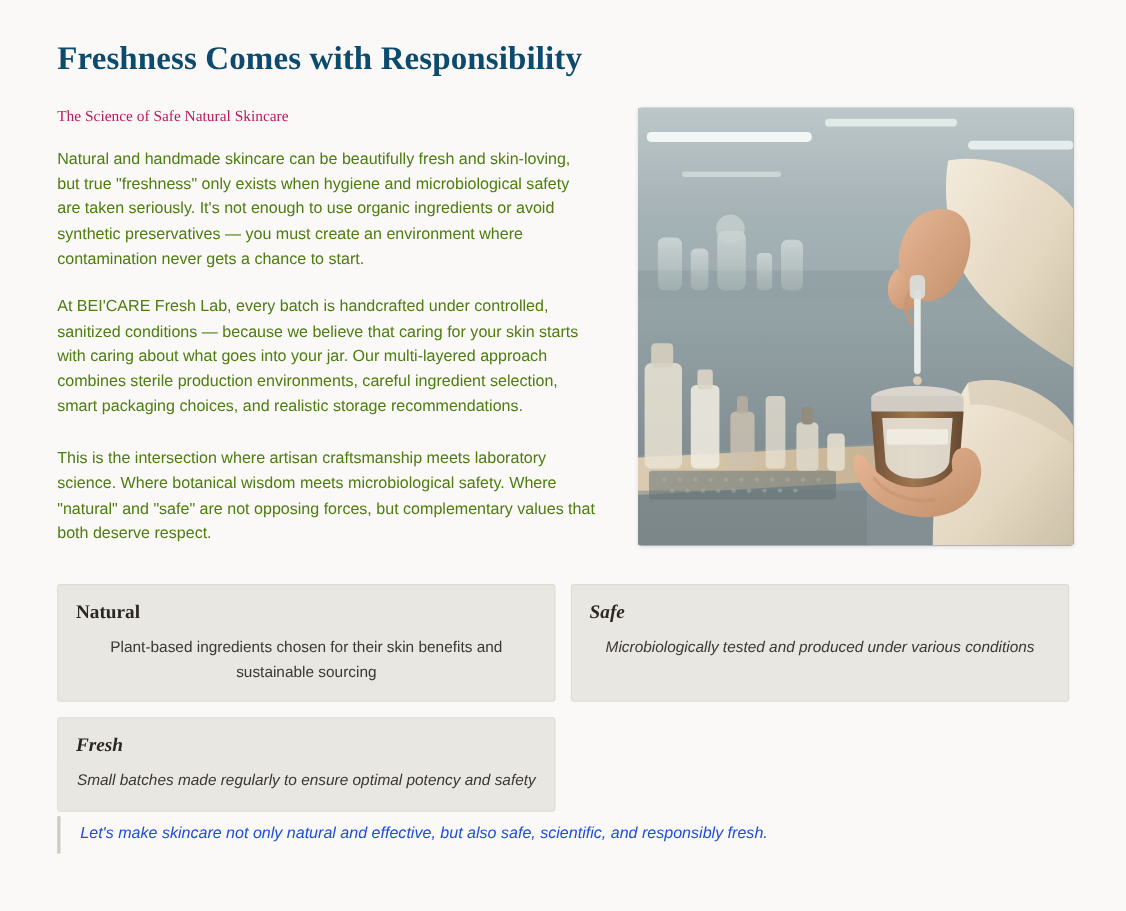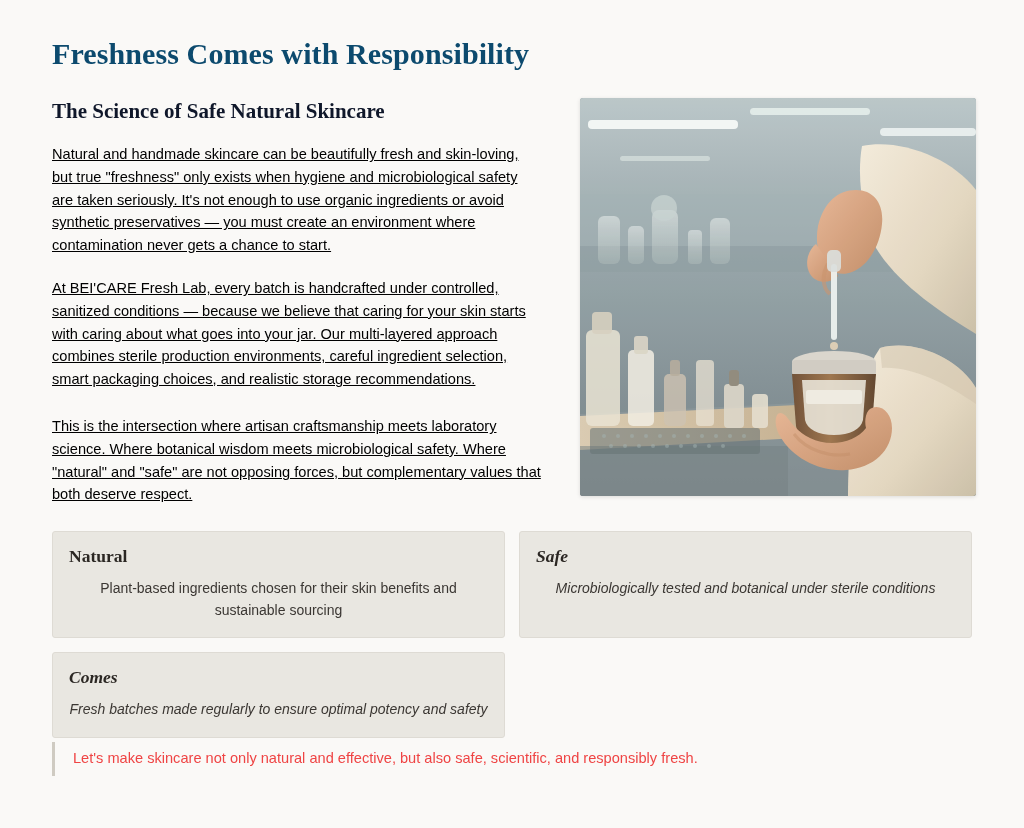--- a/index.html
+++ b/index.html
@@ -35,32 +35,31 @@
     display: flex;
     gap: 38px;
     align-items: flex-start;
   }
   .text-col {
     width: 490px;
     flex: 0 0 490px;
   }
   .section-heading {
     font-family: "Liberation Serif", serif;
-    font-size: 21px;
-    font-weight: 700;
-    color: #0f172a;
+    font-size: 14px;
+    font-weight: 400;
+    color: #be185d;
     margin: 0 0 18px 0;
     line-height: 1.3;
   }
   .para {
     font-size: 14.6px;
     line-height: 1.55;
-    color: #000000;
+    color: #4d7c0f;
     margin: 0 0 21px 0;
-    text-decoration: underline;
   }
   .para:last-child { margin-bottom: 0; margin-top: 25px; }
 
   .image-col {
     flex: 0 0 396px;
     width: 396px;
   }
   .lab-photo {
     width: 396px;
     height: 398px;
@@ -111,22 +110,23 @@
     left: 52px;
     top: 742px;
     width: 920px;
     border-left: 3px solid #cfcbc2;
     padding: 6px 0 6px 18px;
     box-sizing: border-box;
   }
   .closing-text {
     font-size: 14.6px;
     line-height: 1.5;
-    color: #ef4444;
+    color: #1d4ed8;
     margin: 0;
+    font-style: italic;
   }
 </style>
 </head>
 <body>
 
 <div class="page">
 
   <h1 class="page-title">Freshness Comes with Responsibility</h1>
 
   <div class="top-section">
@@ -271,25 +271,25 @@
     </div>
   </div>
 
   <div class="cards-grid">
     <div class="card card-tall">
       <div class="card-title">Natural</div>
       <p class="card-desc">Plant-based ingredients chosen for their skin benefits and sustainable sourcing</p>
     </div>
     <div class="card card-short">
       <div class="card-title">Safe</div>
-      <p class="card-desc">Microbiologically tested and botanical under sterile conditions</p>
+      <p class="card-desc">Microbiologically tested and produced under various conditions</p>
     </div>
     <div class="card card-short">
-      <div class="card-title">Comes</div>
-      <p class="card-desc">Fresh batches made regularly to ensure optimal potency and safety</p>
+      <div class="card-title">Fresh</div>
+      <p class="card-desc">Small batches made regularly to ensure optimal potency and safety</p>
     </div>
   </div>
 
   <div class="closing">
     <p class="closing-text">Let's make skincare not only natural and effective, but also safe, scientific, and responsibly fresh.</p>
   </div>
 
 </div>
 
 </body></html>

